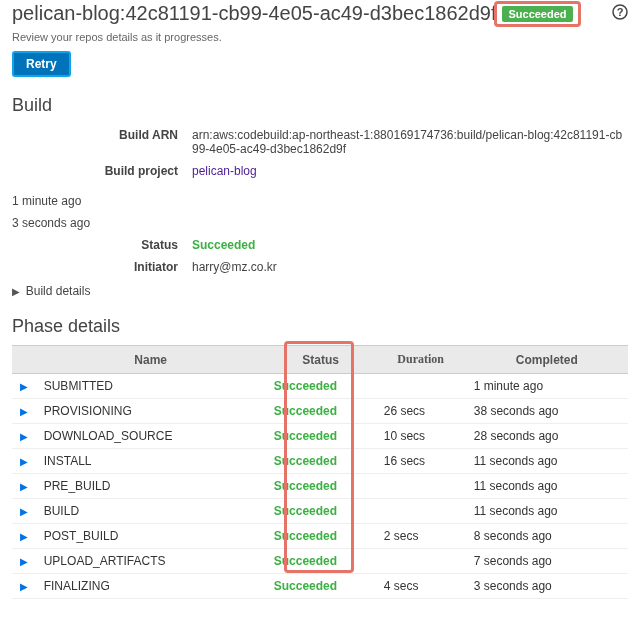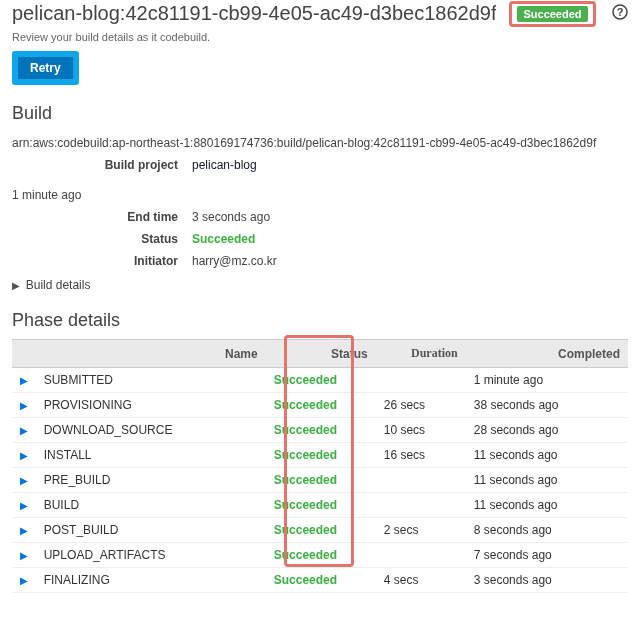--- a/index.html
+++ b/index.html
@@ -3,53 +3,53 @@
 <meta charset="utf-8">
 <style>
   * { box-sizing: border-box; margin: 0; padding: 0; }
   body {
     font-family: "Helvetica Neue", Arial, sans-serif;
     font-size: 12px;
     color: #333;
     background: #fff;
     width: 640px;
   }
-  .header-row { display: flex; align-items: center; padding: 2px 12px 0 12px; gap: 21px; }
+  .header-row { display: flex; align-items: center; padding: 2px 12px 0 12px; gap: 6px; }
   .title { font-size: 20px; font-weight: 400; color: #444; white-space: nowrap; overflow: hidden; }
   .badge-wrap { position: relative; display: inline-block; }
   .badge {
     background: #4caf50; color: #fff; font-size: 11px; font-weight: bold;
     padding: 2px 6px; border-radius: 2px;
   }
   .highlight-box {
     position: absolute; border: 3px solid #e57368; border-radius: 4px;
     pointer-events: none;
   }
   .highlight-badge { top: -6px; left: -8px; right: -8px; bottom: -6px; }
   .help-icon { margin-left: auto; font-size: 16px; color: #444; cursor: pointer; }
   .subtext { color: #666; font-size: 11px; padding: 6px 12px 8px 12px; }
   .retry-row { padding: 0 12px 14px 12px; }
   .retry-btn {
-    background: #0073bb; color: #fff; border: 6px solid #0ea5e9;
+    background: #0073bb; color: #fff; border: 2px solid #0ea5e9;
     font-size: 12px; padding: 4px 12px; border-radius: 3px; cursor: pointer;
     font-weight: bold;
   }
   .section-title { font-size: 18px; font-weight: 400; padding: 4px 12px 8px 12px; color: #444; }
   .details { padding: 0 12px 4px 12px; }
   .detail-row { display: flex; padding: 4px 0; }
   .detail-label { width: 180px; min-width: 180px; text-align: right; font-weight: bold; color: #444; padding-right: 14px; font-size: 12px; }
   .detail-value { flex: 1; color: #444; font-size: 12px; word-break: break-all; }
-  .link { color: #0f172a; text-decoration: none; }
+  .link { color: #4c1d95; text-decoration: none; }
   .succeeded-text { color: #3cb043; font-weight: bold; }
   .expand-row { padding: 2px 12px 14px 12px; font-size: 12px; color: #444; cursor: pointer; display: flex; align-items: center; gap: 6px; }
   .caret { font-size: 10px; color: #555; }
   .phase-wrap { position: relative; padding: 0 12px 6px 12px; }
   table.phases { width: 100%; border-collapse: collapse; font-size: 12px; }
   table.phases th {
-    background: #eaeaea; text-align: right; padding: 6px 8px; font-weight: bold;
+    background: #eaeaea; text-align: center; padding: 6px 8px; font-weight: bold;
     border-top: 1px solid #ccc; border-bottom: 1px solid #ccc; color: #555;
   }
   table.phases td { padding: 5px 8px; border-bottom: 1px solid #eee; vertical-align: middle; }
   .row-caret { color: #0073e6; font-size: 10px; width: 14px; text-align: center; cursor: pointer; }
   .col-name { width: 230px; }
   .col-status { width: 110px; }
   .col-duration { width: 90px; font-family: Liberation Serif, serif; }
   .status-cell { color: #3cb043; font-weight: bold; font-size: 12px; }
   .highlight-column {
     position: absolute; border: 3px solid #e57368; border-radius: 4px;
@@ -66,43 +66,43 @@
     <span class="highlight-box highlight-badge"></span>
   </span>
   <span class="help-icon">
     <svg width="16" height="16" viewBox="0 0 16 16">
         <circle cx="8" cy="8" r="7" fill="none" stroke="#444" stroke-width="1.5"></circle>
         <text x="8" y="12" text-anchor="middle" font-size="11" font-family="Arial" fill="#444" font-weight="bold">?</text>
       </svg>
   </span>
 </div>
 
-<div class="subtext">Review your build details as it codebuild.</div>
+<div class="subtext">Review your repos details as it progresses.</div>
 
 <div class="retry-row">
   <button class="retry-btn">Retry</button>
 </div>
 
 <div class="section-title">Build</div>
 
 <div class="details" id="details-container">
     <div class="detail-row">
+      <div class="detail-label">Build ARN</div>
       <div class="detail-value">arn:aws:codebuild:ap-northeast-1:880169174736:build/pelican-blog:42c81191-cb99-4e05-ac49-d3bec1862d9f</div>
     </div>
     <div class="detail-row">
       <div class="detail-label">Build project</div>
       <div class="detail-value"><a href="#" class="link">pelican-blog</a></div>
     </div>
     <div class="detail-row">
     </div>
     <div class="detail-row">
       <div class="detail-value">1 minute ago</div>
     </div>
     <div class="detail-row">
-      <div class="detail-label">End time</div>
       <div class="detail-value">3 seconds ago</div>
     </div>
     <div class="detail-row">
       <div class="detail-label">Status</div>
       <div class="detail-value"><span class="succeeded-text">Succeeded</span></div>
     </div>
     <div class="detail-row">
       <div class="detail-label">Initiator</div>
       <div class="detail-value">harry@mz.co.kr</div>
     </div>

